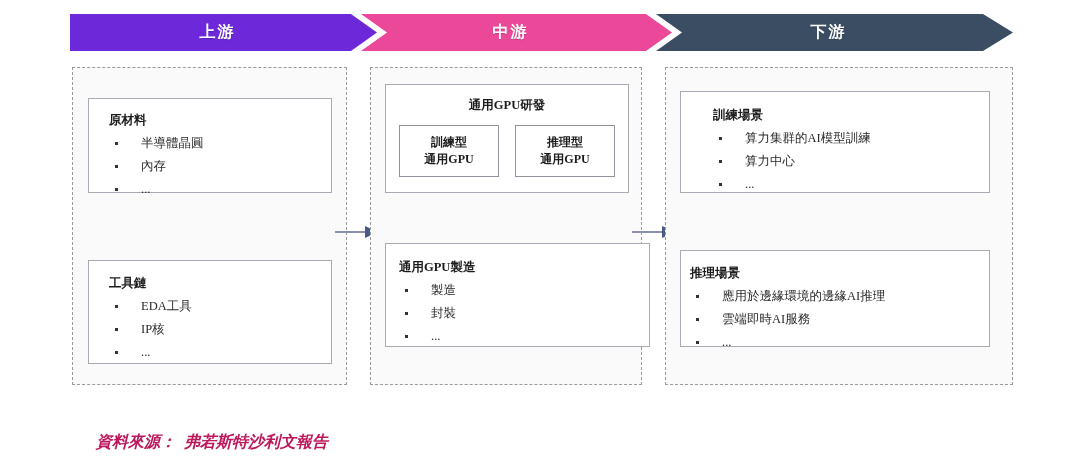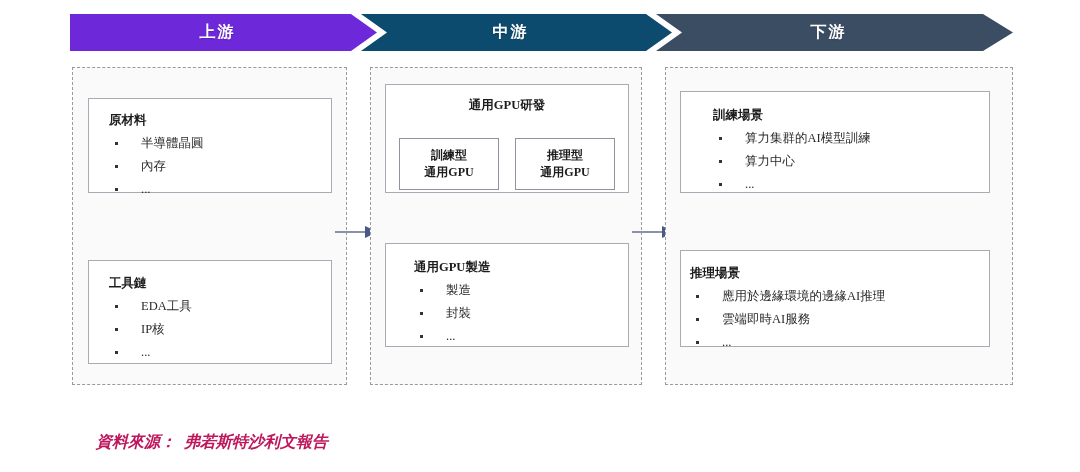--- a/index.html
+++ b/index.html
@@ -44,21 +44,21 @@
   }
   .banner-1 {
     left: 0;
     width: 307px;
     background: #6d28d9;
     clip-path: polygon(0 0, calc(100% - 26px) 0, 100% 50%, calc(100% - 26px) 100%, 0 100%);
   }
   .banner-2 {
     left: 291px;
     width: 311px;
-    background: #0c4a6e;
+    background: #ec4899;
     clip-path: polygon(0 0, calc(100% - 26px) 0, 100% 50%, calc(100% - 26px) 100%, 0 100%, 26px 50%);
   }
   .banner-3 {
     left: 586px;
     width: 357px;
     background: #3b4d63;
     clip-path: polygon(0 0, calc(100% - 30px) 0, 100% 50%, calc(100% - 30px) 100%, 0 100%, 26px 50%);
   }
 
   
@@ -123,38 +123,38 @@
     font-size: 12.5px;
     font-weight: bold;
     color: #1c1c1c;
     margin-top: 12px;
     font-family: "Liberation Serif", "DejaVu Serif", serif;
   }
   .subbox-wrap {
     display: flex;
     justify-content: center;
     gap: 16px;
-    margin-top: 24px;
+    margin-top: 11px;
   }
   .subbox {
     width: 98px;
     height: 50px;
     border: 1px solid #8f939d;
     background: #ffffff;
     display: flex;
     flex-direction: column;
     align-items: center;
     justify-content: center;
     font-size: 12px;
     font-weight: bold;
     color: #1c1c1c;
     line-height: 1.45;
     font-family: "Liberation Serif", "DejaVu Serif", serif;
   }
-  .box-mfg  { left: 385px; top: 243px; width: 244px; height: 104px; padding: 16px 0 0 28px; }
+  .box-mfg  { left: 385px; top: 243px; width: 265px; height: 104px; padding: 16px 0 0 13px; }
 
   
   .box-train { left: 680px; top: 91px;  width: 310px; height: 102px; padding: 16px 0 0 32px; }
   .box-infer { left: 680px; top: 250px; width: 310px; height: 97px;  padding: 15px 0 0 9px; }
 
   
   .connector {
     position: absolute;
     top: 226px;
     width: 46px;

